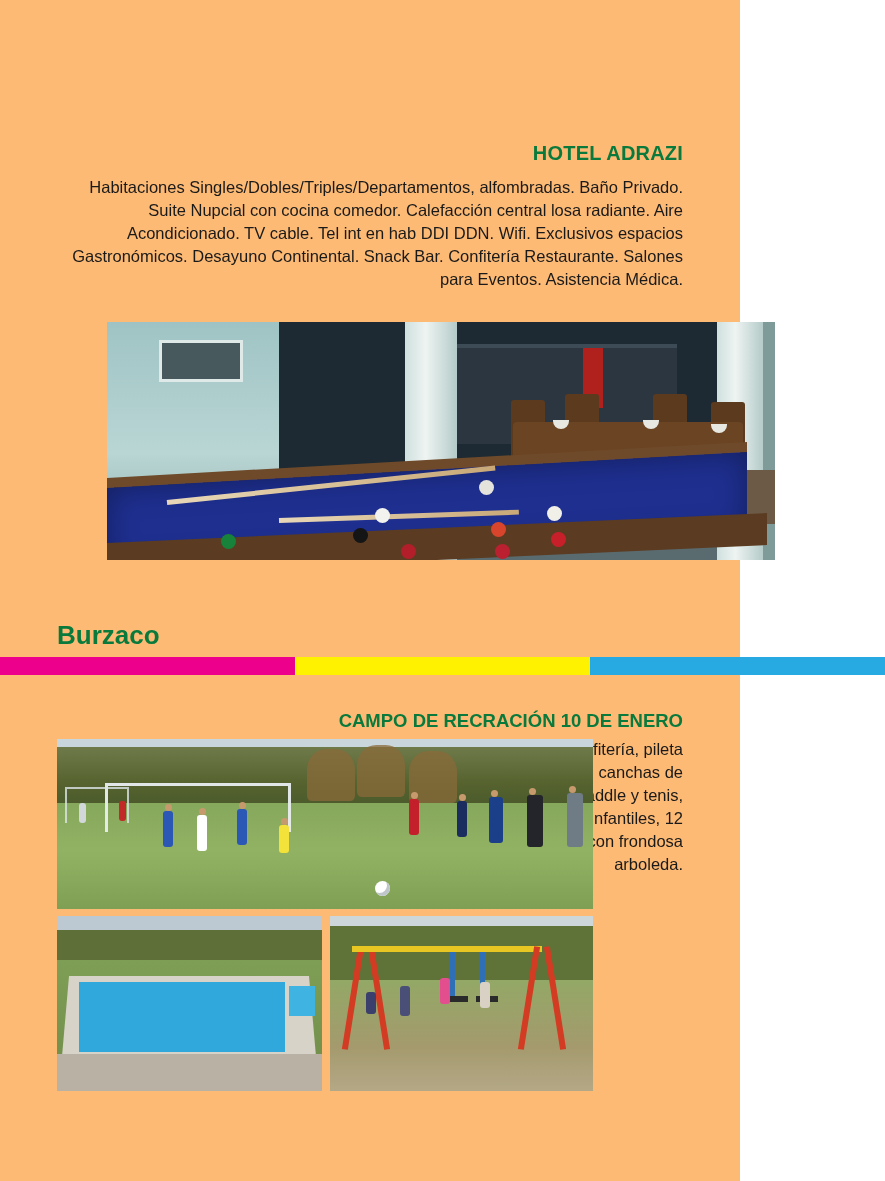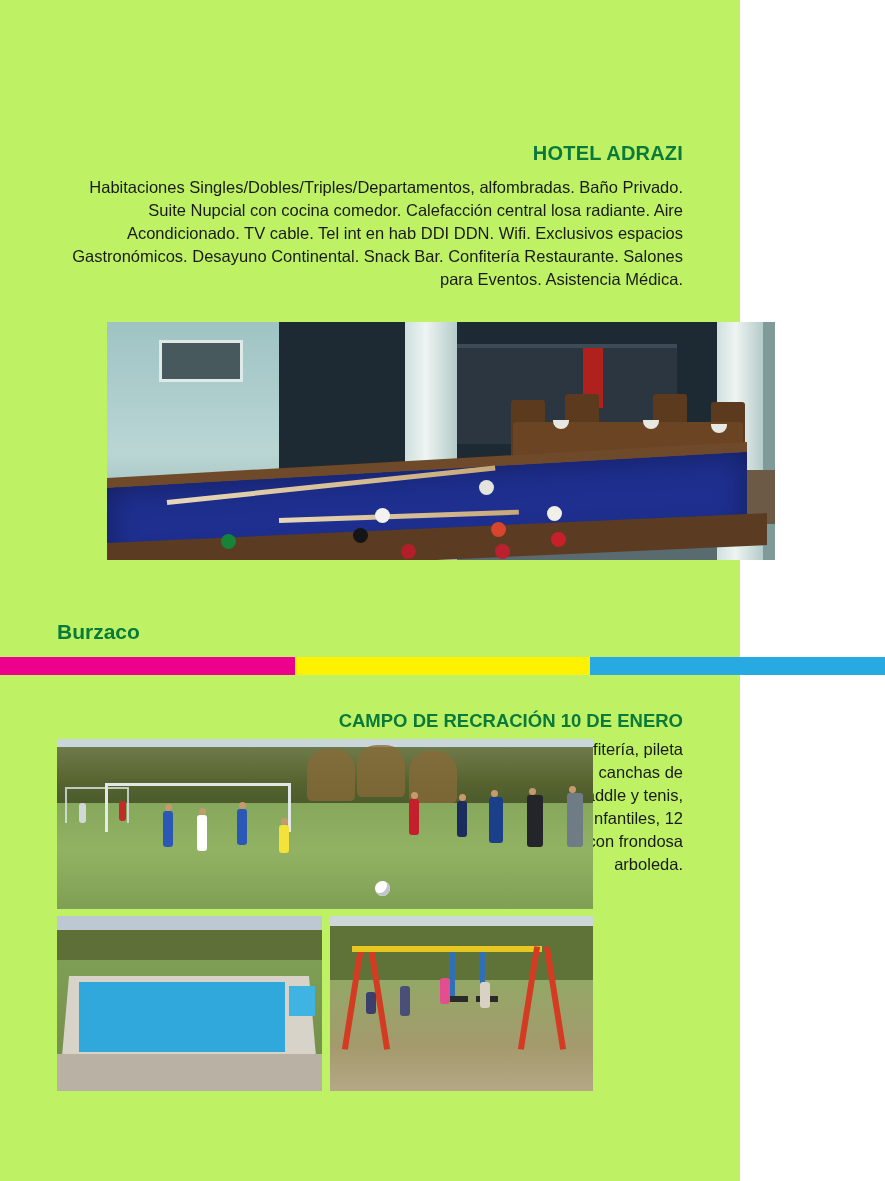--- a/index.html
+++ b/index.html
@@ -11,21 +11,21 @@
     font-family: "Liberation Sans", sans-serif;
     width: 885px;
     height: 1181px;
     position: relative;
     overflow: hidden;
   }
   .page {
     position: relative;
     width: 740px;
     height: 1181px;
-    background: #bef264;
+    background: #fdba74;
   }
 
   
   .hotel-title {
     position: absolute;
     top: 142px;
     right: 57px;
     font-size: 20px;
     font-weight: bold;
     color: #0a7a3c;
@@ -120,21 +120,21 @@
   .dchair {
     position: absolute; width: 34px; height: 76px; background: #5c3a1e; border-radius: 3px;
   }
   .cup { position: absolute; width: 16px; height: 9px; background: #e8e8e2; border-radius: 0 0 8px 8px; }
 
   
   .burzaco-title {
     position: absolute;
     left: 57px;
     top: 620px;
-    font-size: 21px;
+    font-size: 26px;
     font-weight: bold;
     color: #0a7a3c;
   }
   .colorbar {
     position: absolute;
     left: 0;
     top: 657px;
     width: 885px;
     height: 18px;
     display: flex;

